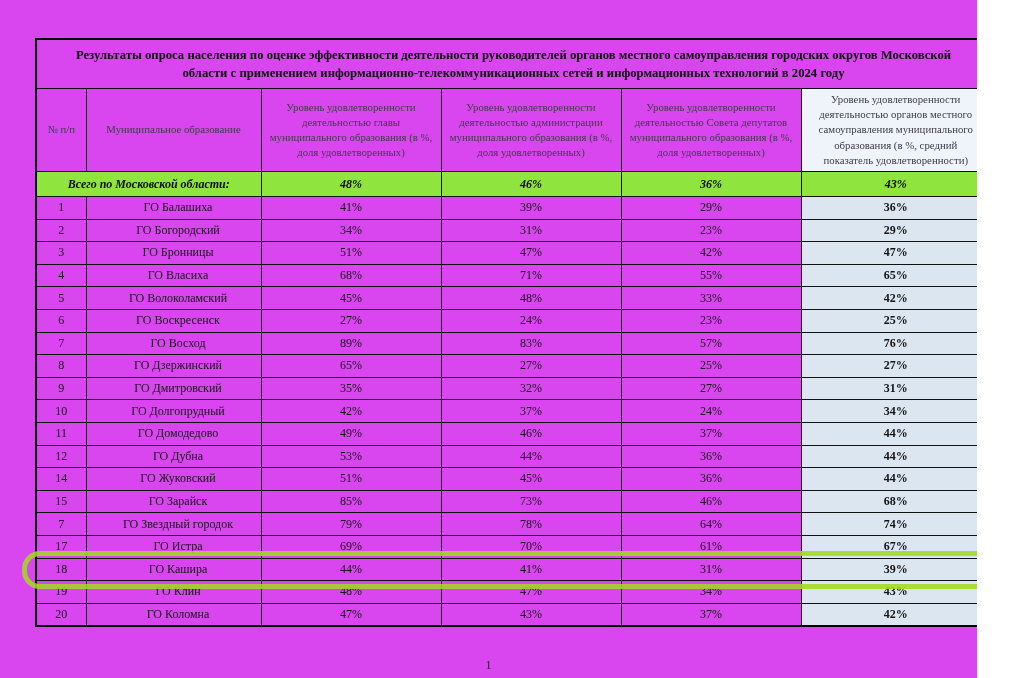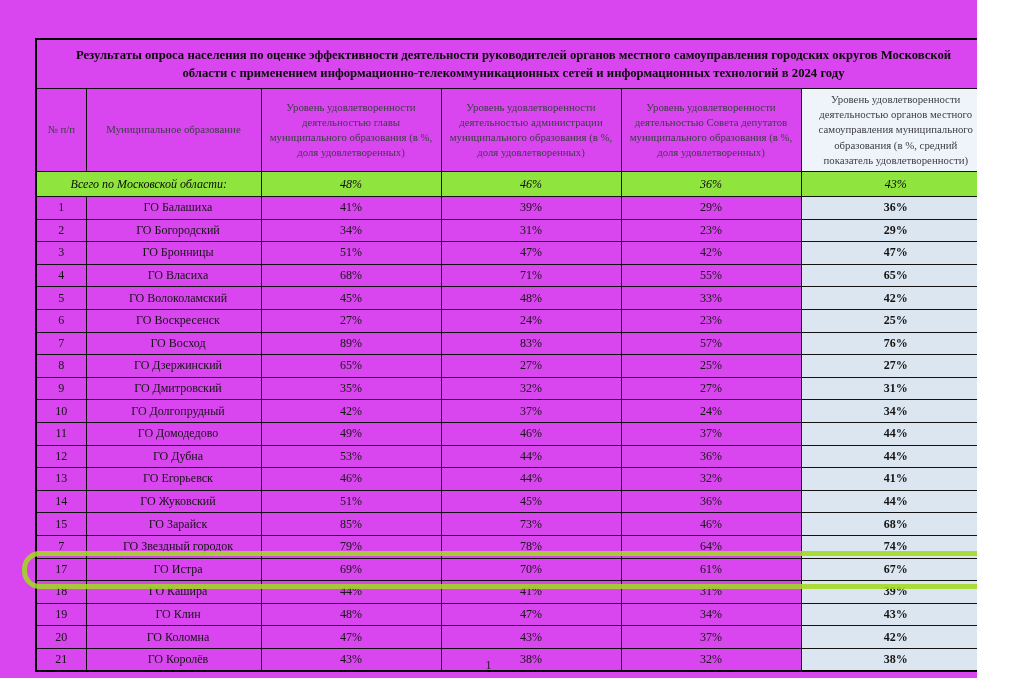--- a/index.html
+++ b/index.html
@@ -22,21 +22,21 @@
     font-size:12.7px; line-height:1.45; padding:2px 16px; color:#0b0b0b;
   }
   tr.header-row th {
     height:78px; font-weight:normal; text-align:center;
     font-size:10.8px; line-height:1.4; padding:2px 7px; color:#3d3d46;
   }
   tr.header-row th.col-avg { background:var(--avg-head-bg, #eff3fa); }
 
   tr.total-row td {
     height:22px; background:var(--green, #8fe53d);
-    font-weight:normal; font-style:italic; font-size:12px; text-align:center; color:#0b0b0b;
+    font-weight:bold; font-style:italic; font-size:12px; text-align:center; color:#0b0b0b;
   }
   tr.total-row td.total-label { text-align:center; }
 
   tbody tr.data-row td { height:21.6px; font-size:12px; padding:0; color:#141414; }
   td.c-num  { text-align:center; font-size:11.5px; }
   td.c-name { text-align:center; padding-left:9px !important; }
   td.c-val  { text-align:center; }
   td.c-avg  { text-align:center; font-weight:bold; background:var(--blue, #dce6f1); }
 
   #row-highlight {
@@ -173,28 +173,20 @@
         </tr>
         <tr class="data-row">
           <td class="c-num">12</td>
           <td class="c-name">ГО Дубна</td>
           <td class="c-val">53%</td>
           <td class="c-val">44%</td>
           <td class="c-val">36%</td>
           <td class="c-avg">44%</td>
         </tr>
         <tr class="data-row">
-          <td class="c-num">13</td>
-          <td class="c-name">ГО Егорьевск</td>
-          <td class="c-val">46%</td>
-          <td class="c-val">44%</td>
-          <td class="c-val">32%</td>
-          <td class="c-avg">41%</td>
-        </tr>
-        <tr class="data-row">
           <td class="c-num">14</td>
           <td class="c-name">ГО Жуковский</td>
           <td class="c-val">51%</td>
           <td class="c-val">45%</td>
           <td class="c-val">36%</td>
           <td class="c-avg">44%</td>
         </tr>
         <tr class="data-row">
           <td class="c-num">15</td>
           <td class="c-name">ГО Зарайск</td>
@@ -236,26 +228,18 @@
           <td class="c-avg">43%</td>
         </tr>
         <tr class="data-row">
           <td class="c-num">20</td>
           <td class="c-name">ГО Коломна</td>
           <td class="c-val">47%</td>
           <td class="c-val">43%</td>
           <td class="c-val">37%</td>
           <td class="c-avg">42%</td>
         </tr>
-        <tr class="data-row">
-          <td class="c-num">21</td>
-          <td class="c-name">ГО Королёв</td>
-          <td class="c-val">43%</td>
-          <td class="c-val">38%</td>
-          <td class="c-val">32%</td>
-          <td class="c-avg">38%</td>
-        </tr>
       </tbody>
   </table>
 
   <div id="row-highlight" style="left: 22px; top: 551px; width: 981px; height: 37.5938px;"></div>
   <div id="page-number">1</div>
 </div>
 
 </body></html>

